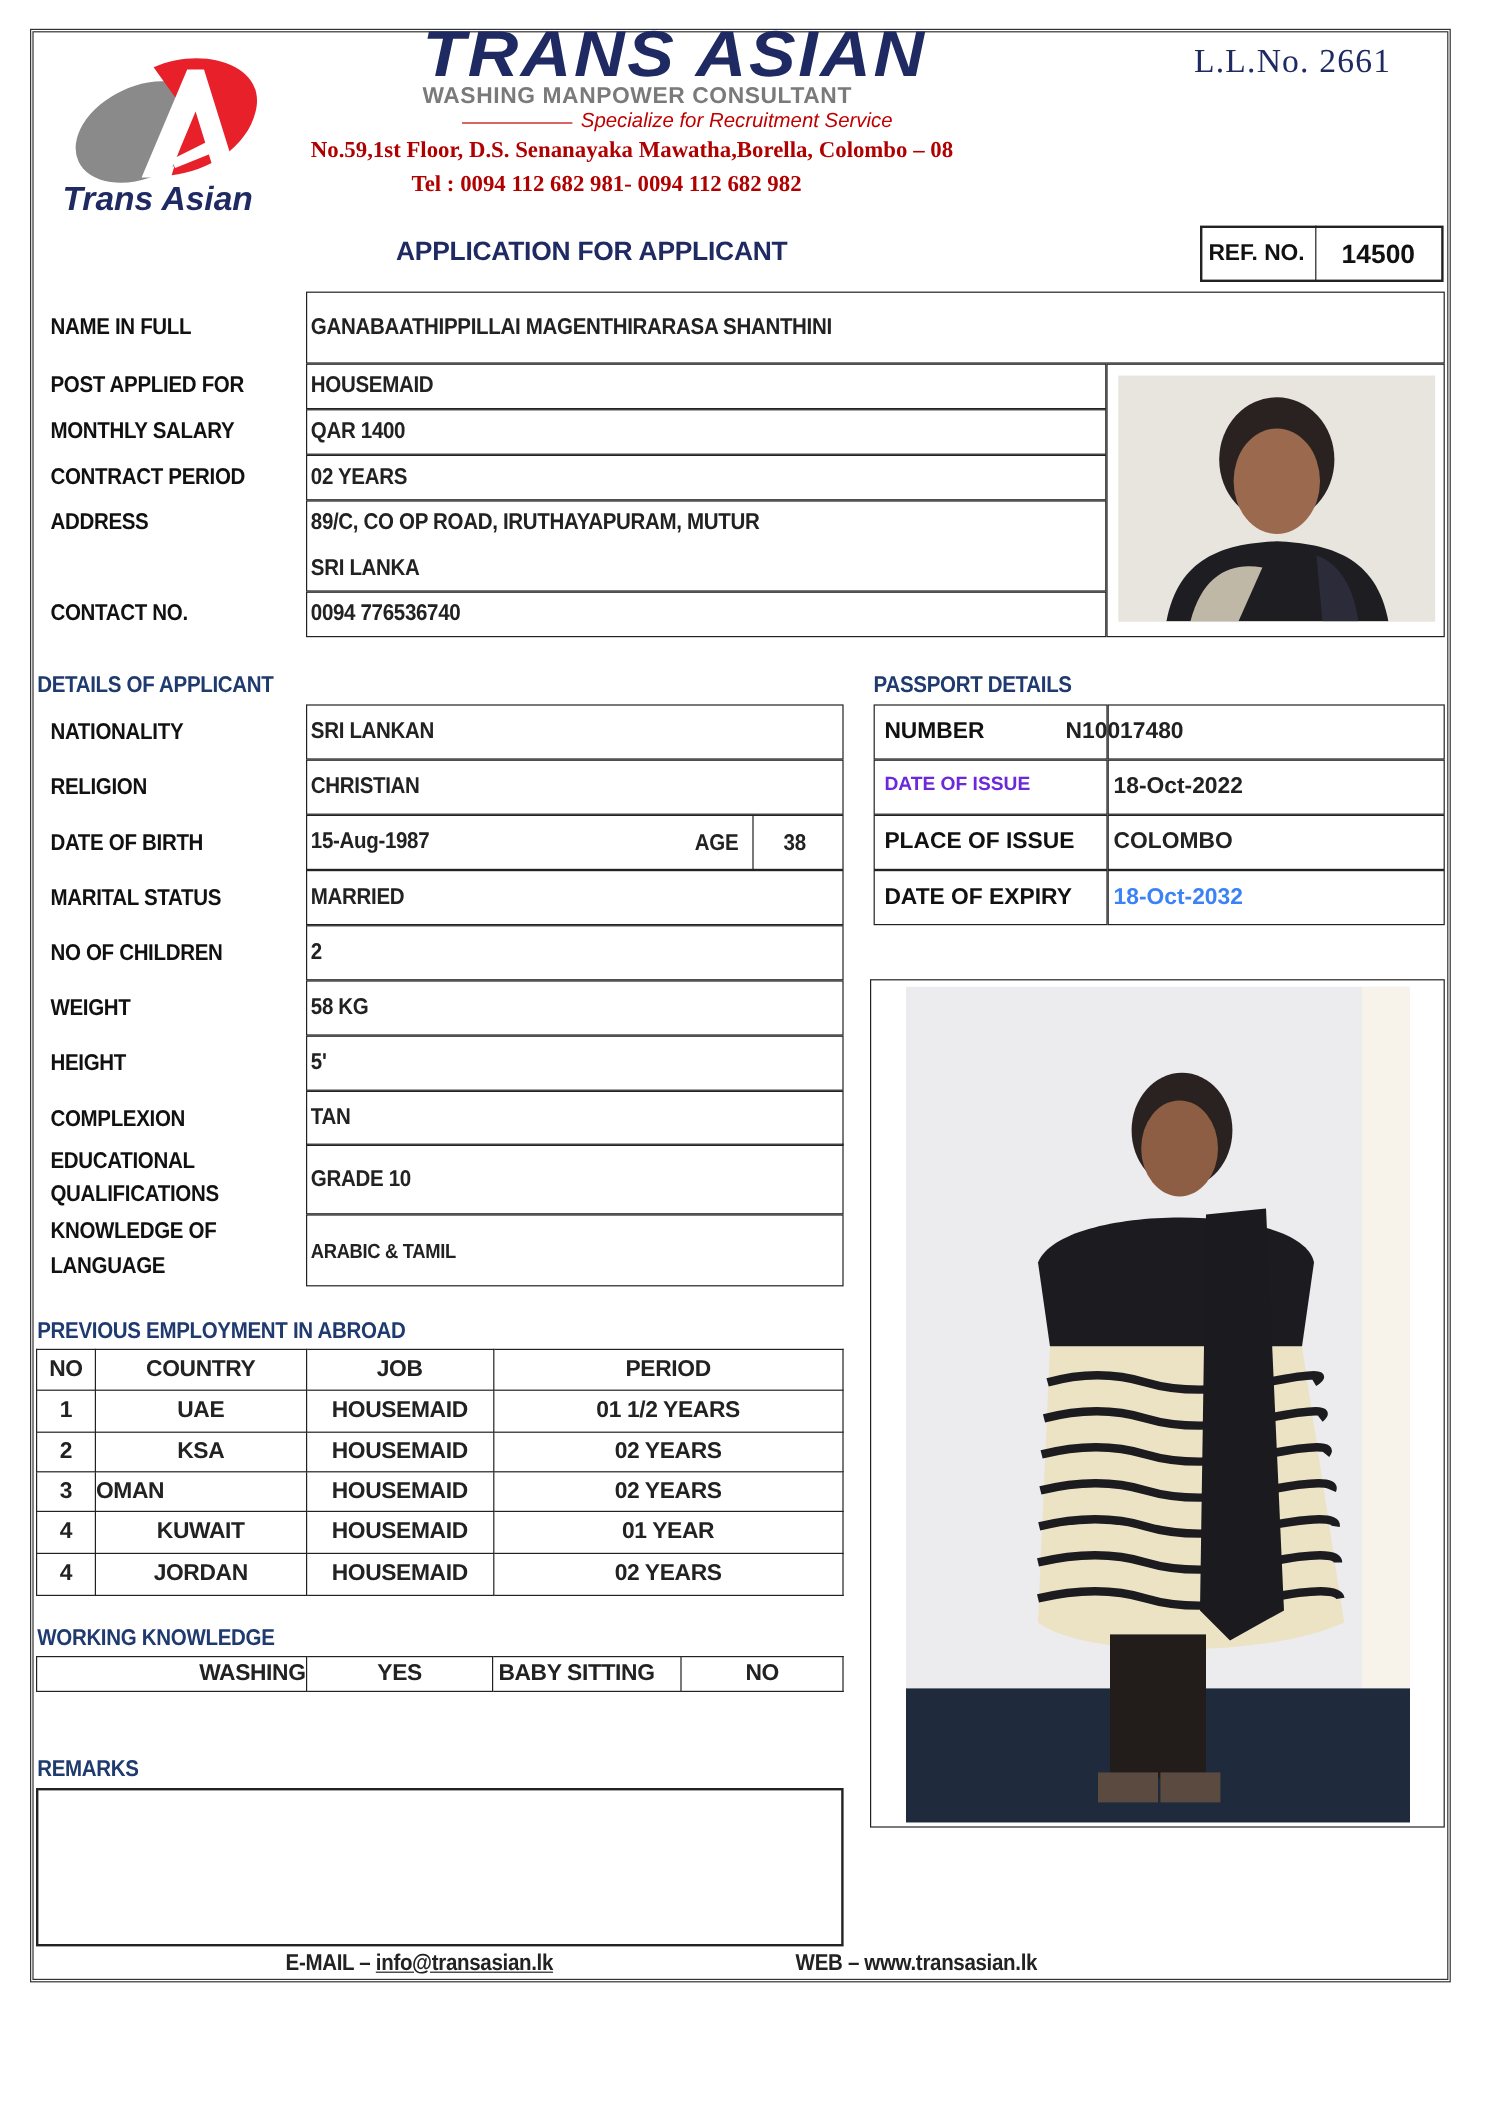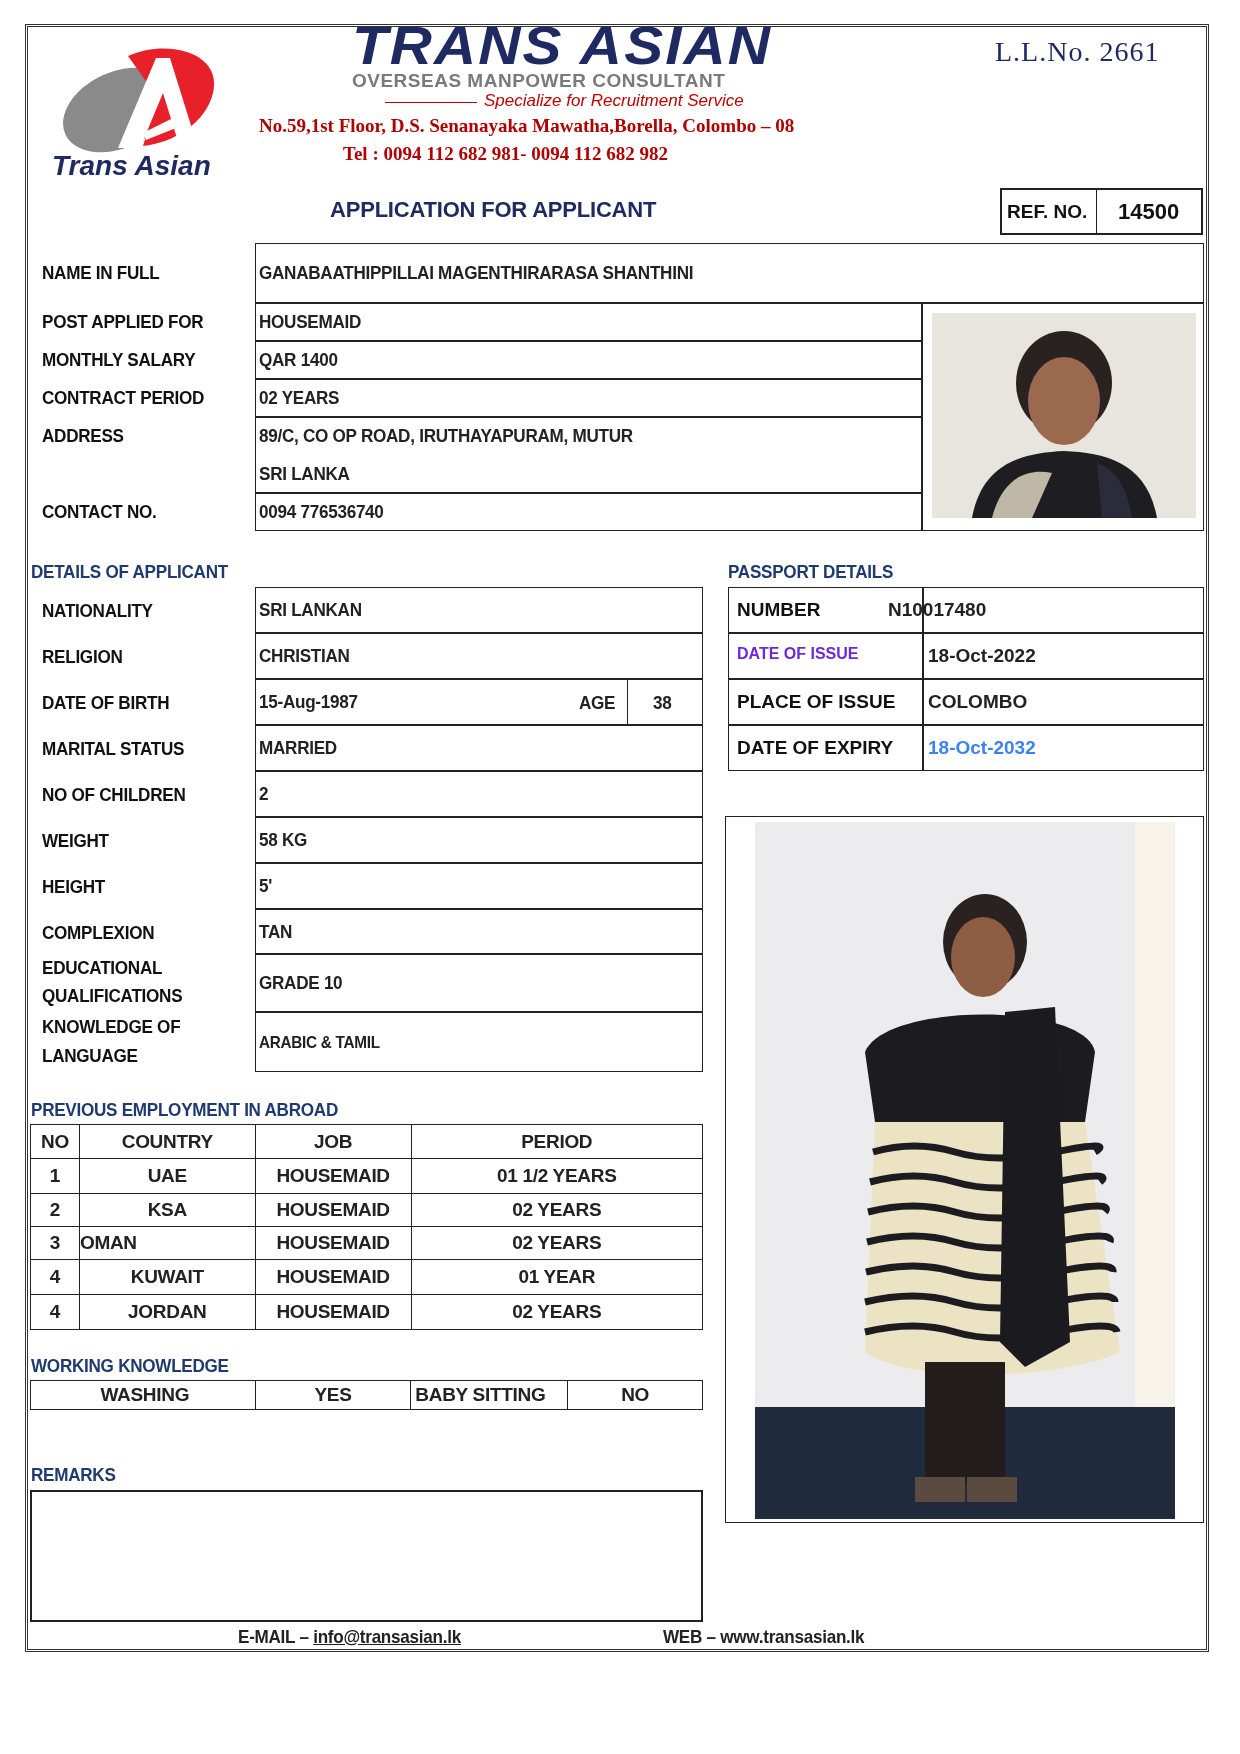--- a/index.html
+++ b/index.html
@@ -24,21 +24,21 @@
   <svg width="185" height="120" viewBox="0 0 185 120">
     <ellipse cx="70" cy="72" rx="58" ry="38" fill="#8a8a8a" transform="rotate(-25 70 72)"></ellipse>
     <path d="M80 18 C120 0 175 15 165 55 C158 85 125 105 95 108 L110 60 Z" fill="#e8202a"></path>
     <path d="M70 110 L108 20 L122 20 L150 110 L132 110 L115 55 L92 110 Z" fill="#ffffff"></path>
     <path d="M95 95 L125 80 L128 90 L98 102 Z" fill="#ffffff"></path>
   </svg>
 </div>
 <div class="abs" style="left:52px; top:150px; font-family:'Liberation Sans',sans-serif; font-style:italic; font-weight:bold; font-size:28px; color:#1f2a63;">Trans Asian</div>
 
 <div class="abs" style="left:352px; top:14px; font-family:'Liberation Sans',sans-serif; font-style:italic; font-weight:900; font-size:54px; color:#1f2a63; letter-spacing:2px; transform:scaleX(1.08); transform-origin:left center;">TRANS ASIAN</div>
-<div class="abs" style="left:352px; top:70px; font-weight:bold; font-size:19px; color:#7a7a7a; letter-spacing:0.5px;">OVERSEAS MANPOWER CONSULTANT</div>
+<div class="abs" style="left:352px; top:70px; font-weight:bold; font-size:19px; color:#7a7a7a; letter-spacing:0.5px;">WASHING MANPOWER CONSULTANT</div>
 <div class="abs" style="left:385px; top:102px; width:92px; height:0; border-top:1.5px solid #c00000;"></div>
 <div class="abs" style="left:484px; top:91px; font-style:italic; font-size:17px; color:#c00000;">Specialize for Recruitment Service</div>
 <div class="abs" style="left:259px; top:115px; font-family:'Liberation Serif',serif; font-weight:bold; font-size:19px; color:#b00000;">No.59,1st Floor, D.S. Senanayaka Mawatha,Borella, Colombo – 08</div>
 <div class="abs" style="left:343px; top:143px; font-family:'Liberation Serif',serif; font-weight:bold; font-size:19px; color:#b00000;">Tel : 0094 112 682 981- 0094 112 682 982</div>
 <div class="abs" style="left:995px; top:36px; font-family:'Liberation Serif',serif; font-size:28px; color:#1f2a63; letter-spacing:1px;">L.L.No. 2661</div>
 
 <div class="abs" style="left:330px; top:197px; font-weight:bold; font-size:22px; color:#1f2a63; letter-spacing:-0.2px;">APPLICATION FOR APPLICANT</div>
 
 <div class="cell" style="left:1000px; top:188px; width:203px; height:47px; border-width:2px;"></div>
 <div class="vline" style="left:1096px; top:188px; height:47px;"></div>
@@ -222,21 +222,21 @@
 <div class="section" style="left:31px; top:1355px;">WORKING KNOWLEDGE</div>
 <table class="grid" style="left:30px; top:1380px; width:673px;">
   <colgroup>
       <col style="width:225px">
       <col style="width:156px">
       <col style="width:157px">
       <col style="width:135px">
     </colgroup>
   <tbody id="skills-body">
       <tr style="height: 29px;">
-        <td style="text-align: center; padding-left: 4px; margin-top: 30px;">WASHING</td>
+        <td style="text-align: right; padding-left: 4px; margin-top: 30px;">WASHING</td>
         <td style="text-align: center;">YES</td>
         <td style="text-align: left; padding-left: 4px;">BABY SITTING</td>
         <td style="text-align: center;">NO</td>
       </tr>
     </tbody>
 </table>
 
 <div class="section" style="left:31px; top:1464px;">REMARKS</div>
 <div class="cell" style="left:30px; top:1490px; width:673px; height:132px; border-width:2px;">
   <div style="padding:6px; font-size:16px;"></div>

